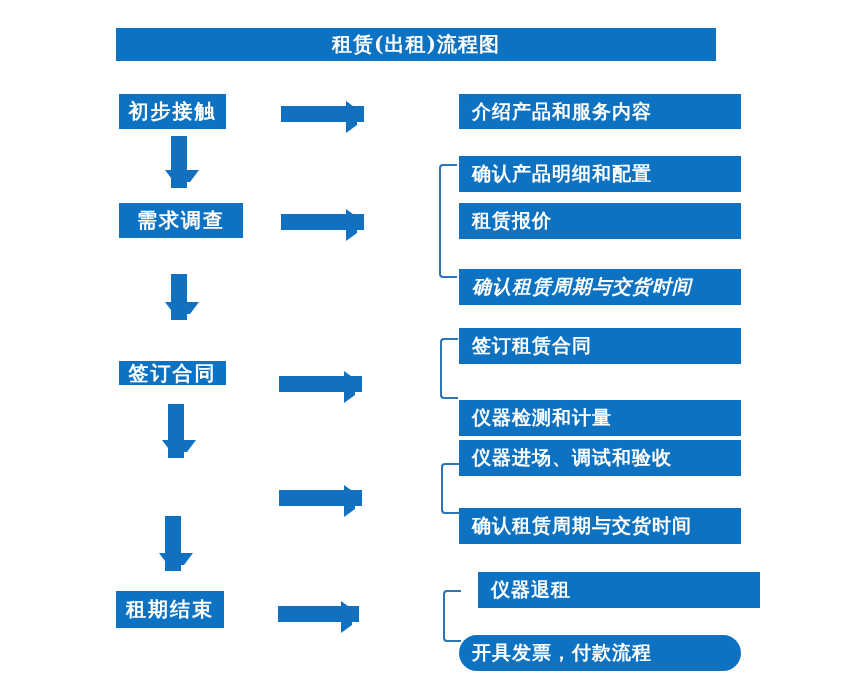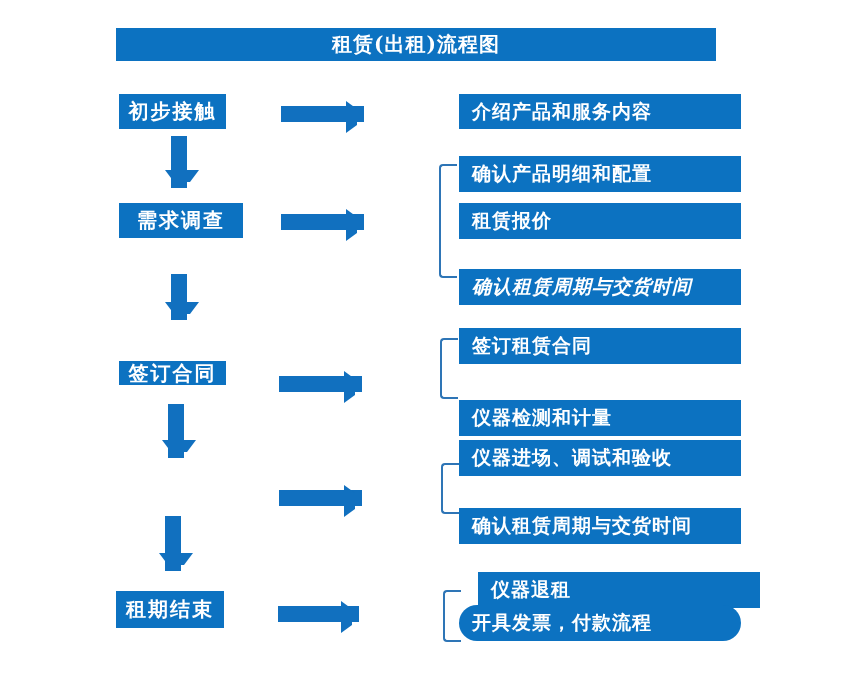--- a/index.html
+++ b/index.html
@@ -110,21 +110,21 @@
 
   #detail-0-0 { top: 78px;  height: 35px; }
   #detail-1-0 { top: 132px; margin-top: 8px; }
   #detail-1-1 { top: 187px; }
   #detail-1-2 { top: 253px; font-style: italic; }
   #detail-2-0 { top: 312px; text-align: center; }
   #detail-2-1 { top: 384px; }
   #detail-3-0 { top: 424px; }
   #detail-3-1 { top: 492px; }
   #detail-4-0 { top: 556px; margin-left: 19px; }
-  #detail-4-1 { top: 589px; border-radius: 18px; }
+  #detail-4-1 { top: 619px; border-radius: 18px; }
 
   #harrow-0 { left: 265px; top: 85px;  width: 92px; }
   #harrow-1 { left: 265px; top: 193px; width: 92px; }
   #harrow-2 { left: 263px; top: 355px; width: 92px; }
   #harrow-3 { left: 263px; top: 469px; width: 92px; }
   #harrow-4 { left: 262px; top: 585px; width: 90px; }
 
   #varrow-0 { left: 149px; top: 120px; height: 62px; }
   #varrow-1 { left: 149px; top: 258px; height: 56px; }
   #varrow-2 { left: 146px; top: 388px; height: 64px; }

